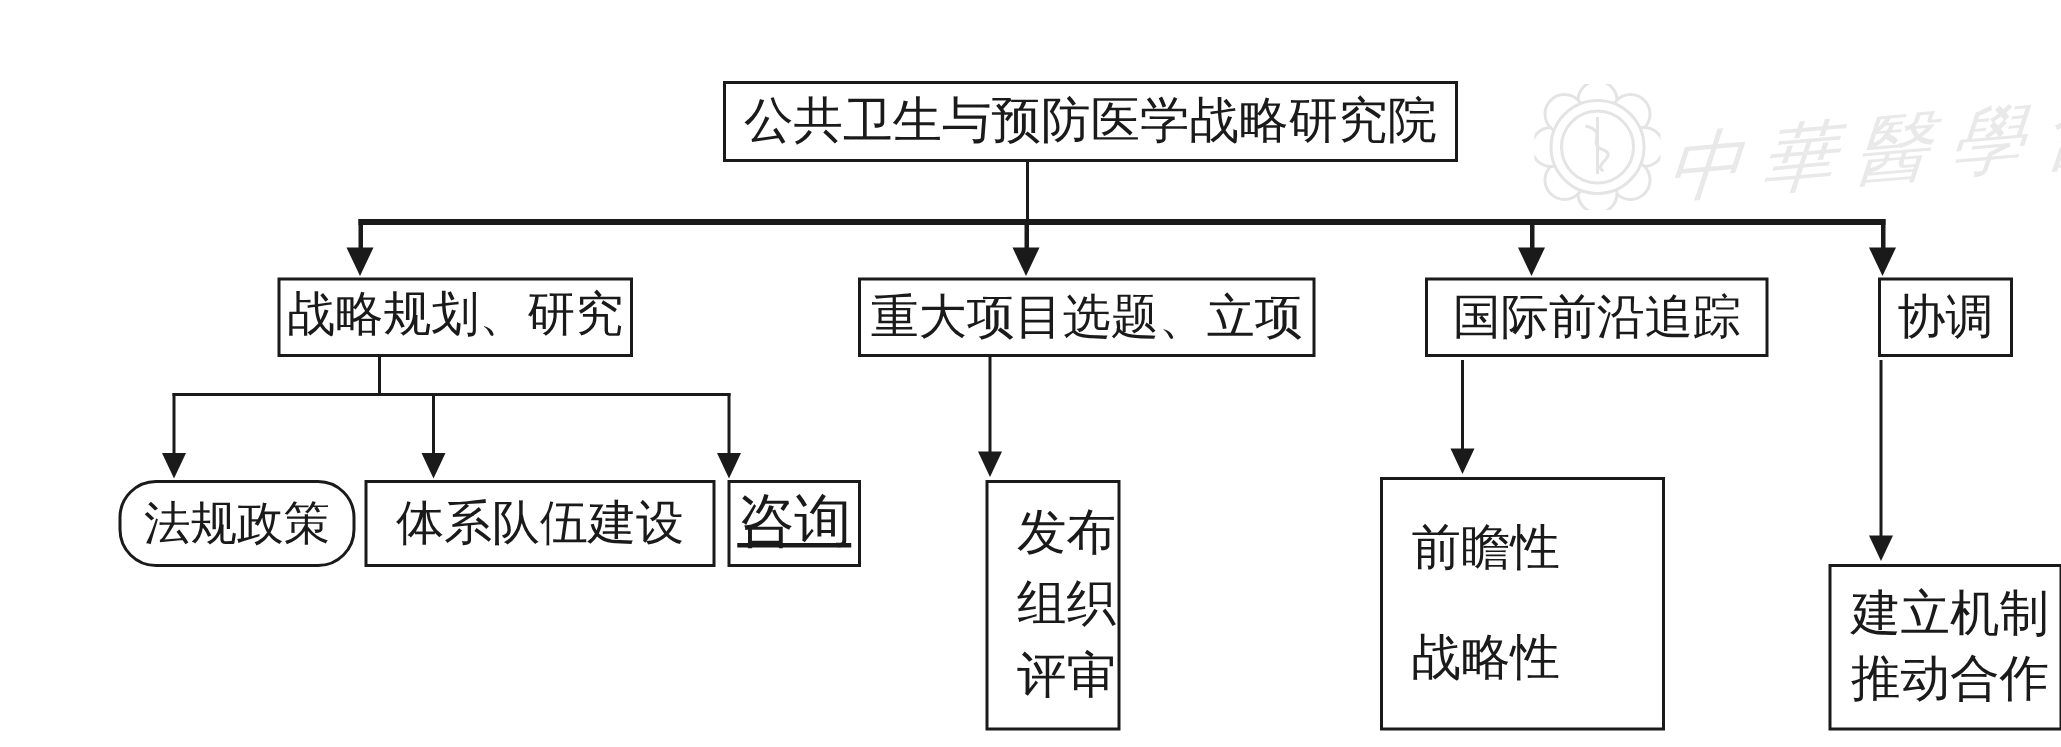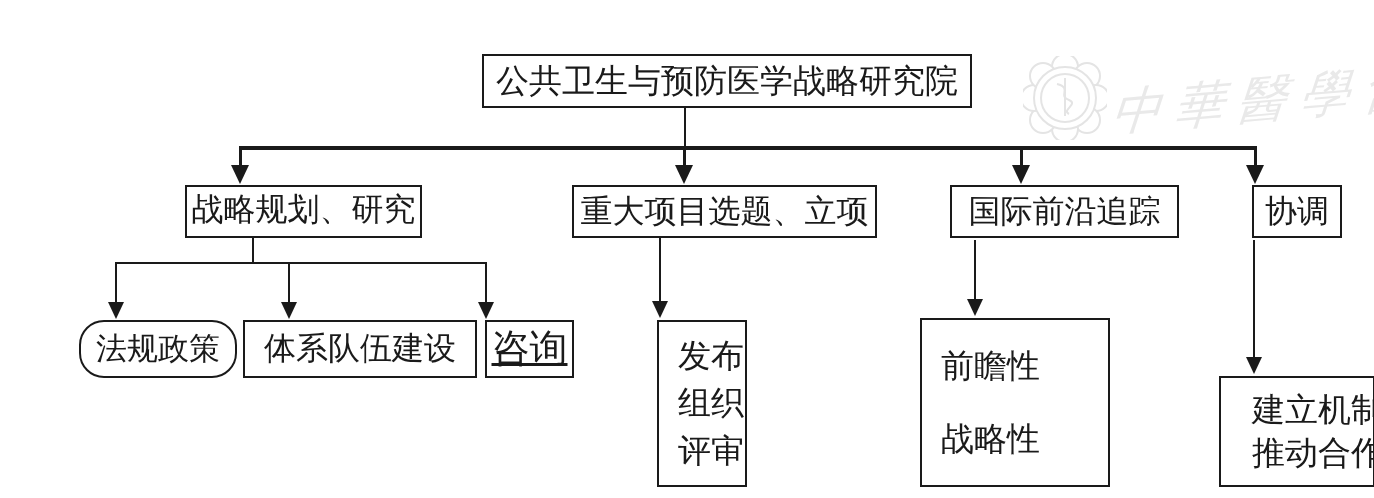--- a/index.html
+++ b/index.html
@@ -157,18 +157,18 @@
     <span>发布</span>
     <span>组织</span>
     <span>评审</span>
   </div>
 
   <div class="node multi" style="left:878px;top:318px;width:190px;height:169px;">
     <span>前瞻性</span>
     <span>战略性</span>
   </div>
 
-  <div class="node multi" style="left:1177px;top:376px;width:156px;height:111px;padding-left:31px;">
+  <div class="node multi" style="left:1177px;top:376px;width:156px;height:111px;padding-left:13px;">
     <span>建立机制</span>
     <span>推动合作</span>
   </div>
 
 </div>
 
 </body></html>

